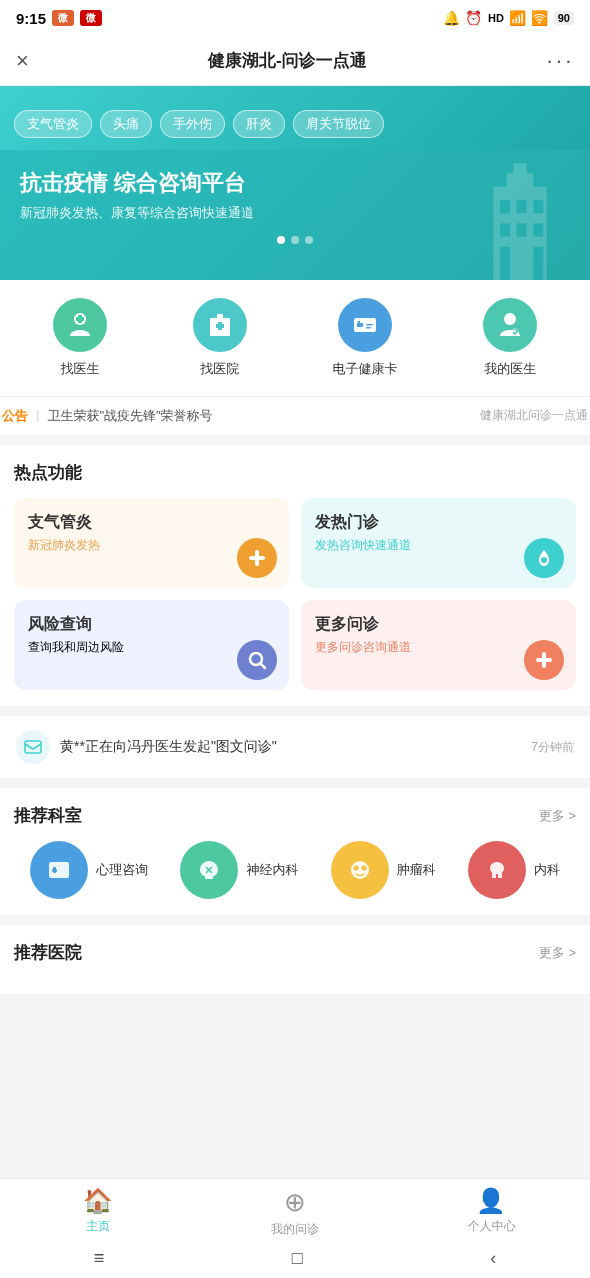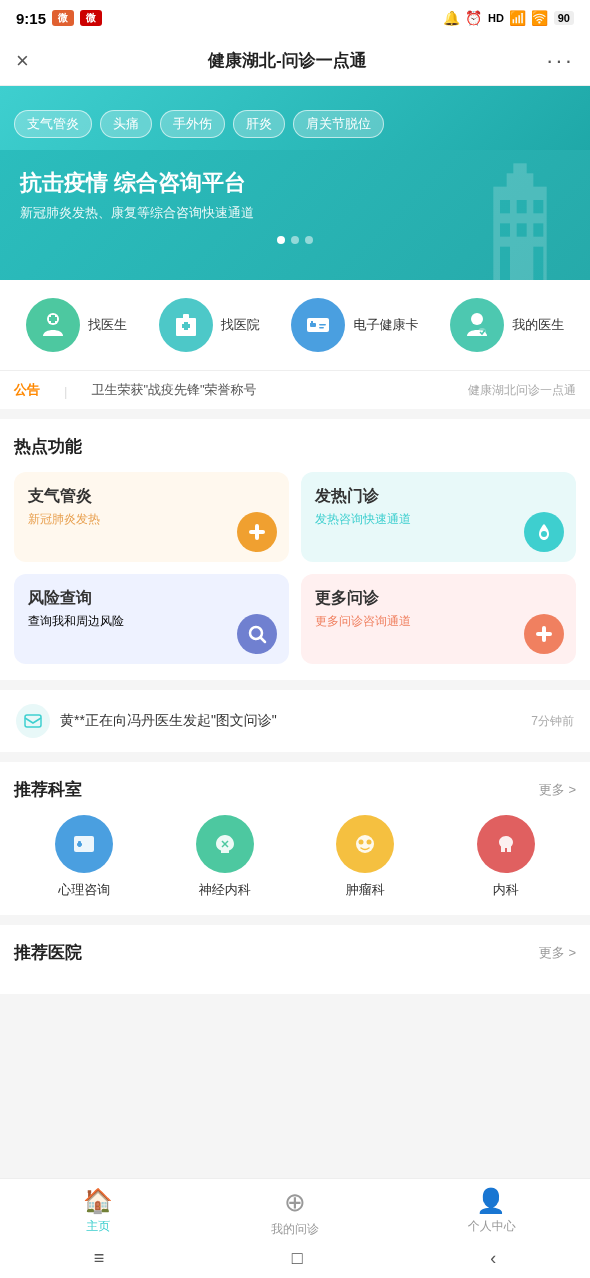--- a/index.html
+++ b/index.html
@@ -134,21 +134,21 @@
 
     
     .quick-nav {
       background: #fff;
       display: flex;
       justify-content: space-around;
       padding: 18px 10px;
     }
     .nav-item {
       display: flex;
-      flex-direction: row;
+      flex-direction: column;
       align-items: center;
       gap: 8px;
       cursor: pointer;
     }
     .nav-icon-circle {
       width: 54px; height: 54px;
       border-radius: 50%;
       display: flex;
       align-items: center;
       justify-content: center;
@@ -157,24 +157,24 @@
     }
     .nav-label {
       font-size: 13px;
       color: #333;
     }
 
     
     .announcement {
       background: #fff;
       border-top: 1px solid #eee;
-      padding: 10px 14px;
-      display: flex;
-      align-items: flex-end;
-      gap: 24px;
+      padding: 10px 2px;
+      display: flex;
+      align-items: flex-start;
+      gap: 8px;
       font-size: 13px;
       overflow: hidden;
     }
     .ann-badge {
       color: #ff8800;
       font-weight: 700;
       font-size: 13px;
       white-space: nowrap;
     }
     .ann-divider { color: #ddd; }
@@ -274,21 +274,20 @@
     .feed-text { font-size: 14px; color: #333; flex: 1; }
     .feed-time { font-size: 12px; color: #aaa; white-space: nowrap; }
 
     
     .dept-row {
       display: flex;
       justify-content: space-around;
     }
     .dept-item {
       display: flex;
-      flex-direction: column;
       align-items: center;
       gap: 8px;
       cursor: pointer;
     }
     .dept-icon-circle {
       width: 58px; height: 58px;
       border-radius: 50%;
       display: flex;
       align-items: center;
       justify-content: center;

